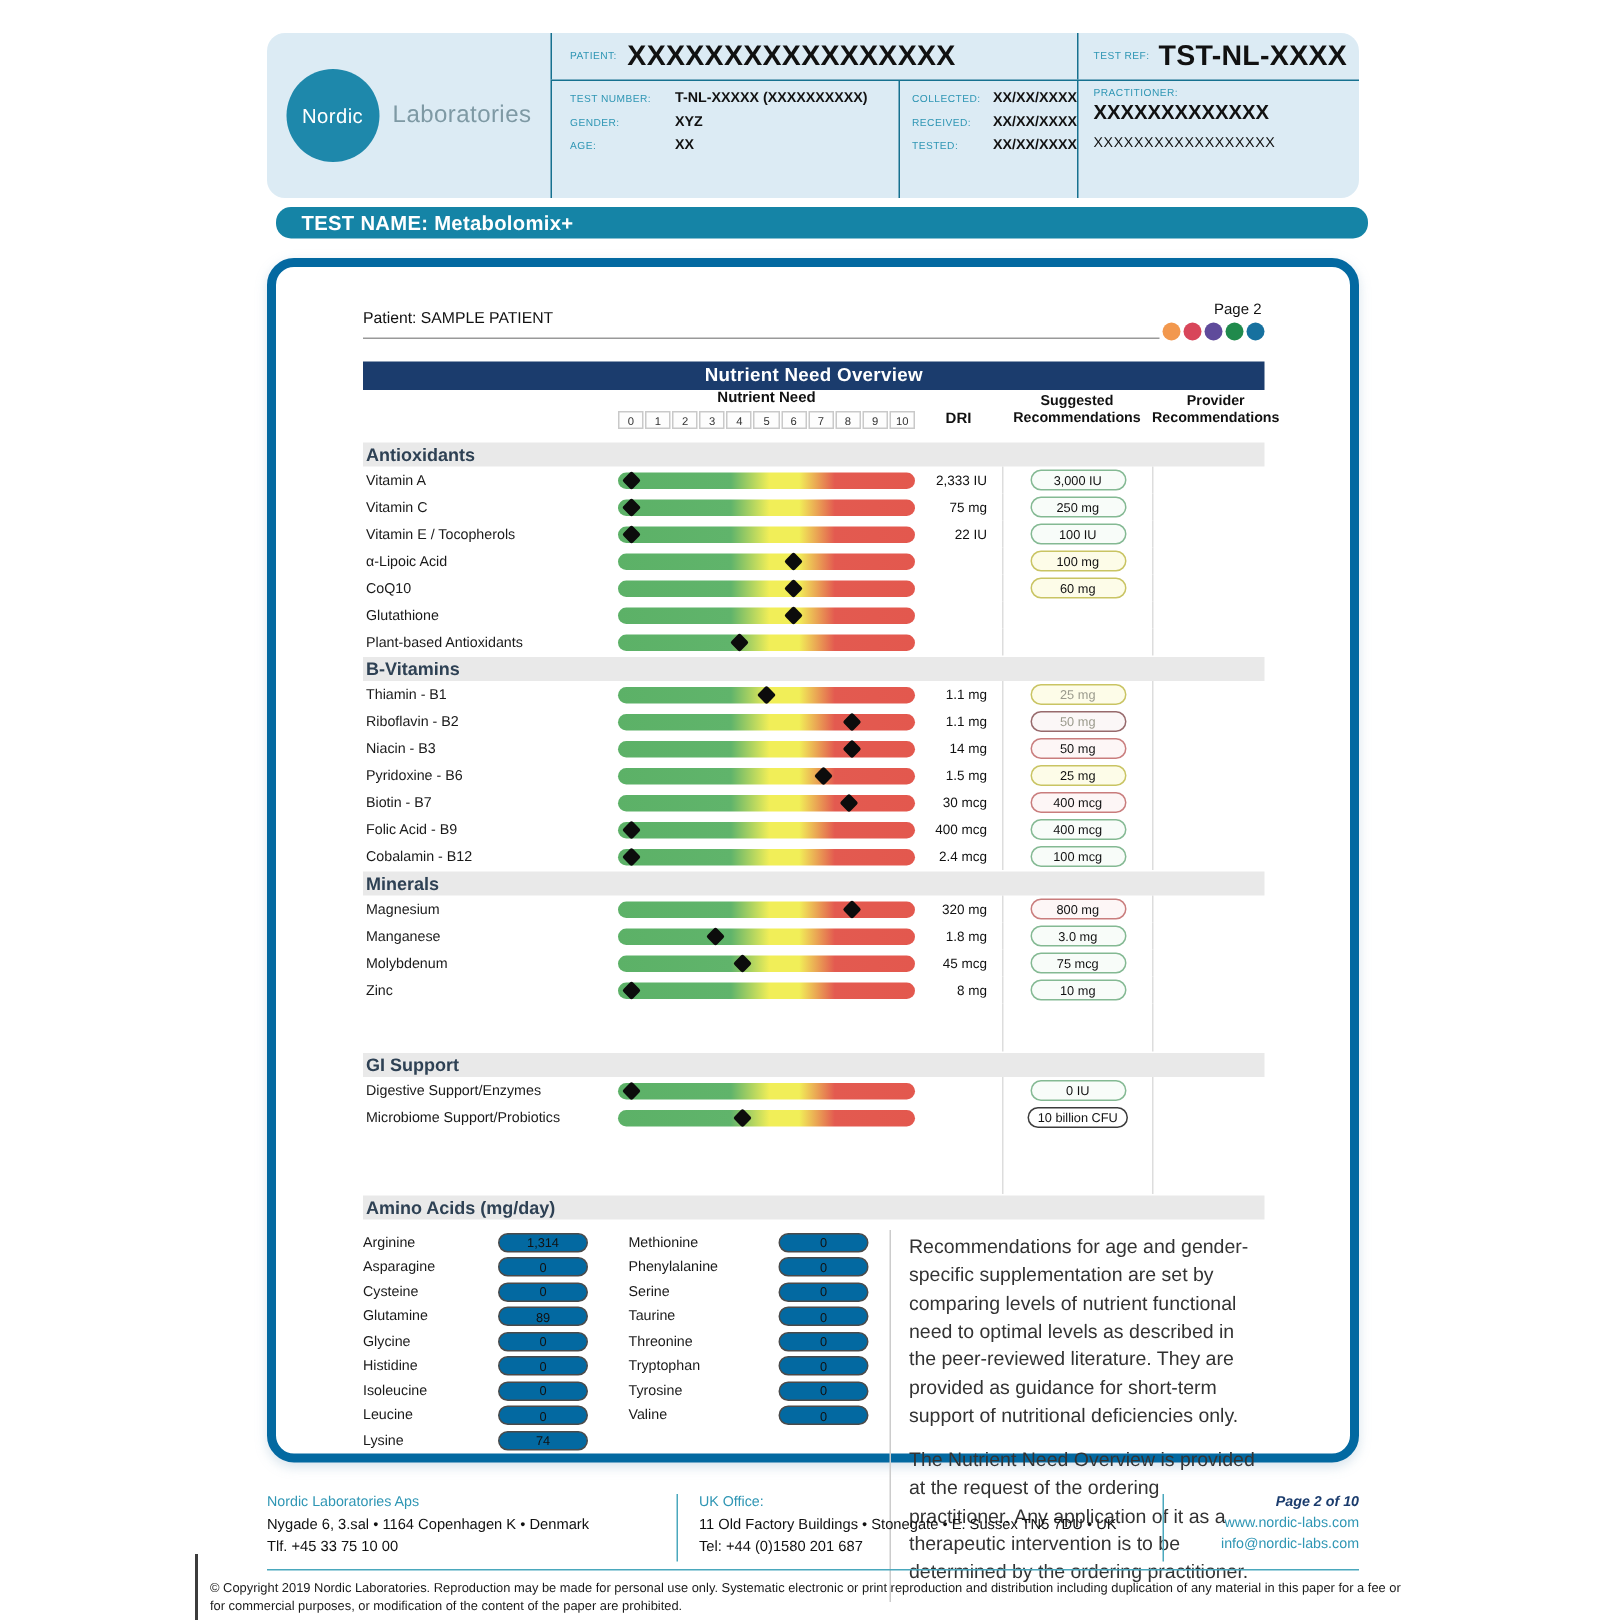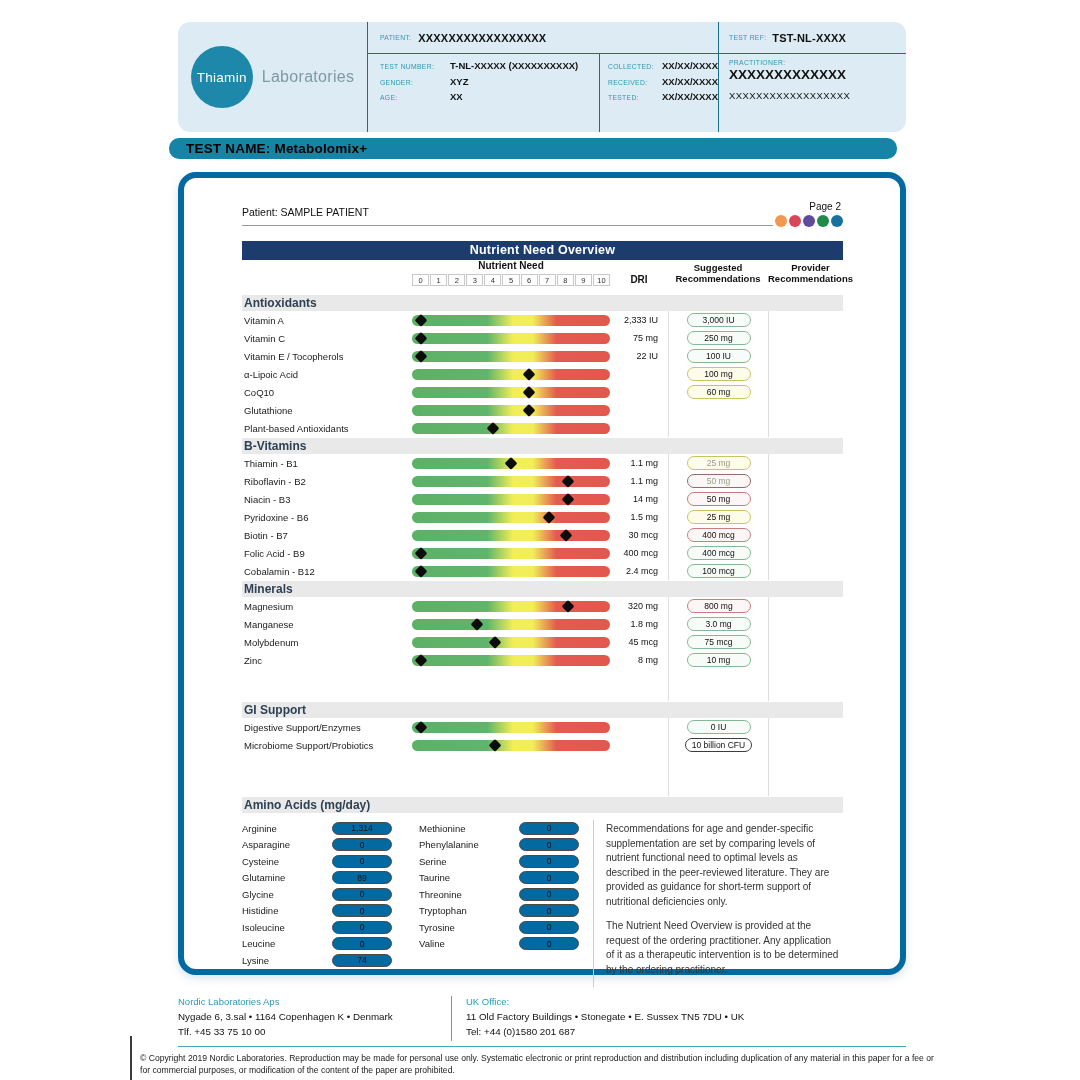--- a/index.html
+++ b/index.html
@@ -11,35 +11,35 @@
     border-radius:12px;display:flex;}
   .logo-zone{width:222px;display:flex;align-items:center;justify-content:center;gap:9px;}
   .logo-circle{width:62px;height:62px;border-radius:50%;background:#1e88ab;color:#fff;
     display:flex;align-items:center;justify-content:center;font-size:13.5px;letter-spacing:.3px;}
   .logo-word{font-size:16px;color:#7e99a4;letter-spacing:.3px;}
   .hdr-right{flex:1;display:flex;flex-direction:column;padding:0;}
   .hdr-top{display:flex;height:31px;border-bottom:1.5px solid #16718f;}
   .pt-cell{flex:1;display:flex;align-items:center;gap:7px;padding-left:12px;border-left:1.5px solid #16718f;}
   .ref-cell{width:177px;display:flex;align-items:center;gap:6px;padding-left:10px;border-left:1.5px solid #16718f;}
   .lbl{font-size:6.8px;color:#2f96b4;letter-spacing:.3px;white-space:nowrap;}
-  .big-val{font-size:11px;font-weight:bold;color:#111;letter-spacing:.2px;white-space:nowrap;}
+  .big-val{font-size:19px;font-weight:bold;color:#111;letter-spacing:.2px;white-space:nowrap;}
   .hdr-bottom{flex:1;display:flex;}
   .fields-left{width:219px;border-left:1.5px solid #16718f;padding:6px 0 0 12px;}
   .fields-mid{width:110px;border-left:1.5px solid #16718f;padding:6px 0 0 8px;}
   .prac-zone{width:177px;border-left:1.5px solid #16718f;padding:5px 0 0 10px;}
   .frow{display:flex;align-items:baseline;margin-bottom:4.5px;}
   .fields-left .frow .lbl{width:70px;}
   .fields-mid .frow .lbl{width:54px;}
   .fval{font-size:9.5px;font-weight:bold;color:#111;white-space:nowrap;}
   .prac-val{font-size:13.5px;font-weight:bold;color:#111;margin-top:1px;white-space:nowrap;}
   .prac-val2{font-size:9.5px;color:#111;margin-top:8px;letter-spacing:.4px;white-space:nowrap;}
 
   
-  .testname{position:absolute;left:169px;top:138px;width:728px;height:21px;background:#1584a6;
-    border-radius:10px;color:#000000;font-weight:bold;font-size:13.5px;line-height:21px;padding-left:17px;
+  .testname{position:absolute;left:184px;top:138px;width:728px;height:21px;background:#1584a6;
+    border-radius:10px;color:#ffffff;font-weight:bold;font-size:13.5px;line-height:21px;padding-left:17px;
     box-sizing:border-box;letter-spacing:.2px;}
 
   
   .card{position:absolute;left:178px;top:172px;width:728px;height:803px;background:#fff;
     border:6px solid #0369a1;border-radius:18px;box-sizing:border-box;
     box-shadow:0 3px 8px rgba(140,175,200,.35);}
   .content{padding:22px 57px 0 58px;}
 
   .patient-row{position:relative;height:37px;}
   .patient-text{position:absolute;left:0;top:6px;font-size:10.5px;color:#111;}
@@ -86,21 +86,21 @@
 
   
   .amino-wrap{display:flex;margin-top:7px;}
   .acol1{width:150px;}
   .acol2{width:160px;margin-left:27px;}
   .arow{height:16.5px;display:flex;justify-content:space-between;align-items:center;}
   .aname{font-size:9.5px;color:#1a1a1a;}
   .apill{width:58px;border:1.6px solid #4a4a4a;border-radius:9px;font-size:8.5px;color:#111;
     text-align:center;padding:.5px 0;background:#0369a1;}
   .notes{flex:1;border-left:1px solid #ccc;margin-left:14px;padding:2px 2px 0 12px;}
-  .notes p{margin:0 0 10px 0;font-size:10px;line-height:1.45;color:#333;}
+  .notes p{margin:0 0 10px 0;font-size:13px;line-height:1.45;color:#333;}
 
   
   .footer{position:absolute;left:178px;top:996px;width:728px;display:flex;}
   .fcol{box-sizing:border-box;}
   .fcol1{width:273px;}
   .fcol2{width:324px;border-left:1px solid #4aa8bd;padding-left:14px;}
   .fcol3{flex:1;border-left:1px solid #4aa8bd;text-align:right;}
   .ftitle{font-size:9.5px;color:#2f96b4;margin-bottom:4px;}
   .fline1,.fline2{font-size:9.8px;color:#111;margin-bottom:4px;}
   .fpage{font-size:9.5px;font-weight:bold;font-style:italic;color:#1b3c6d;margin-bottom:3px;}
@@ -111,21 +111,21 @@
   .edge-line{position:absolute;left:130px;top:1036px;width:2px;height:44px;background:#1a1a1a;opacity:.85;}
 </style>
 </head>
 <body>
 
 <div class="sheet">
 
   <div class="hdr-card">
     <div class="logo-zone">
       <div class="logo-circle">
-        <span>Thiamin</span>
+        <span>Nordic</span>
       </div>
       <span class="logo-word">Laboratories</span>
     </div>
     <div class="hdr-right">
       <div class="hdr-top">
         <div class="pt-cell">
           <span class="lbl">PATIENT:</span>
           <span class="big-val">XXXXXXXXXXXXXXXXX</span>
         </div>
         <div class="ref-cell">
@@ -558,18 +558,23 @@
     <div class="fcol fcol1">
       <div class="ftitle">Nordic Laboratories Aps</div>
       <div class="fline1">Nygade 6, 3.sal • 1164 Copenhagen K • Denmark</div>
       <div class="fline2">Tlf. +45 33 75 10 00</div>
     </div>
     <div class="fcol fcol2">
       <div class="ftitle">UK Office:</div>
       <div class="fline1">11 Old Factory Buildings • Stonegate • E. Sussex TN5 7DU • UK</div>
       <div class="fline2">Tel: +44 (0)1580 201 687</div>
     </div>
+    <div class="fcol fcol3">
+      <div class="fpage">Page 2 of 10</div>
+      <div class="flink">www.nordic-labs.com</div>
+      <div class="flink">info@nordic-labs.com</div>
+    </div>
   </div>
   <div class="teal-rule"></div>
   <div class="copyright">© Copyright 2019 Nordic Laboratories. Reproduction may be made for personal use only. Systematic electronic or print reproduction and distribution including duplication of any material in this paper for a fee or for commercial purposes, or modification of the content of the paper are prohibited.</div>
   <div class="edge-line"></div>
 
 </div>
 
 </body></html>

